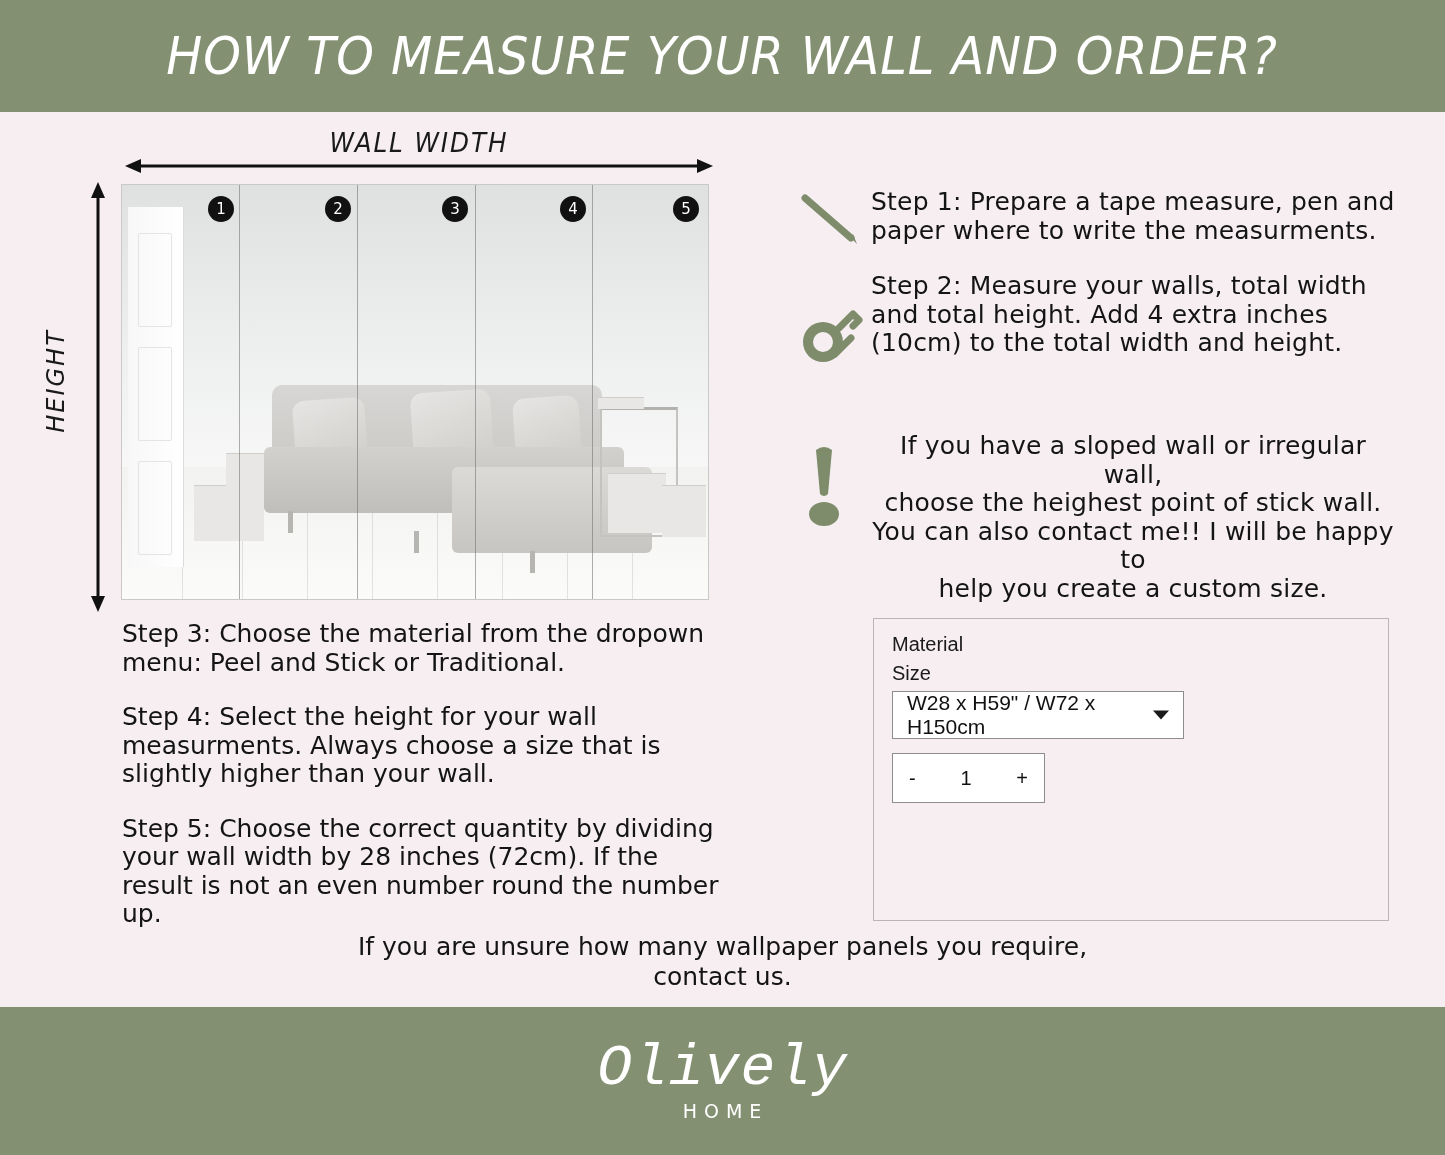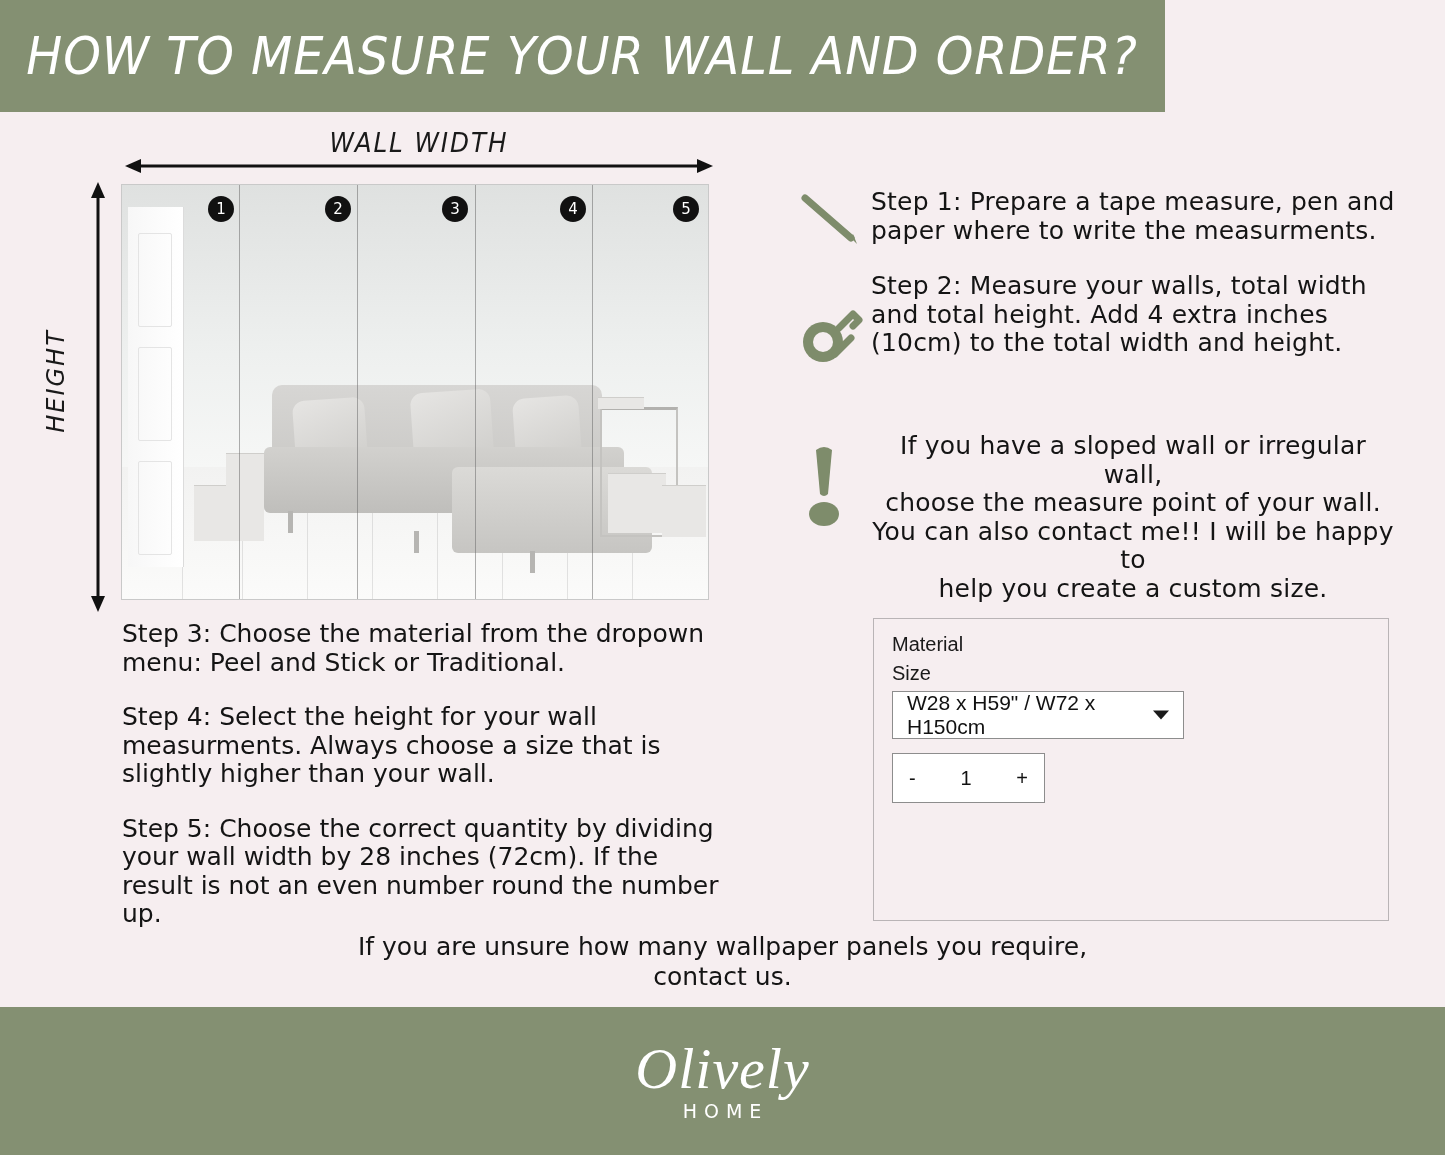--- a/index.html
+++ b/index.html
@@ -10,21 +10,21 @@
     background: #f6eef0;
     font-family: "Liberation Sans", sans-serif;
     overflow: hidden;
     position: relative;
   }
 
   
   .header-band {
     position: absolute;
     left: 0; top: 0;
-    width: 1165px; height: 112px;
+    width: 1445px; height: 112px;
     background: #849072;
     display: flex;
     align-items: center;
     justify-content: center;
   }
   .header-title {
     color: #ffffff;
     font-size: 52px;
     font-weight: 400;
     font-style: italic;
@@ -259,21 +259,21 @@
     background: #849072;
     display: flex;
     flex-direction: column;
     align-items: center;
     justify-content: center;
   }
   .logo-script {
     color: #ffffff;
     font-size: 58px;
     font-style: italic;
-    font-family: Liberation Serif, serif;
+    font-family: Liberation Mono, monospace;
     line-height: 1;
     letter-spacing: 1px;
   }
   .logo-sub {
     color: #ffffff;
     font-size: 19px;
     letter-spacing: 7px;
     margin-top: 2px;
     margin-left: 6px;
     font-family: "DejaVu Sans", sans-serif;
@@ -378,21 +378,21 @@
 
 <div class="step-row" id="warning">
   <div class="step-icon" style="padding-top:12px">
     <svg width="58" height="84" viewBox="0 0 58 84">
       <path d="M21 6 q8 -6 16 0 l-4 44 q-4 4 -8 0 Z" fill="#7e8c6b"></path>
       <ellipse cx="29" cy="70" rx="15" ry="12" fill="#7e8c6b"></ellipse>
     </svg>
   </div>
   <div class="step-text">
     <div>If you have a sloped wall or irregular wall,</div>
-    <div>choose the measure point of your wall.</div>
+    <div>choose the heighest point of stick wall.</div>
     <div>You can also contact me!! I will be happy to</div>
     <div>help you create a custom size.</div>
   </div>
 </div>
 
 <div class="left-steps">
   <div class="left-step">Step 3: Choose the material from the dropown  menu: Peel and Stick or Traditional.</div>
   <div class="left-step">Step 4: Select the height for your wall measurments. Always choose a size that is slightly higher than your wall.</div>
   <div class="left-step">Step 5: Choose the correct quantity by dividing  your wall width by 28 inches (72cm). If the result is not an even number round the number up.</div>
 </div>

